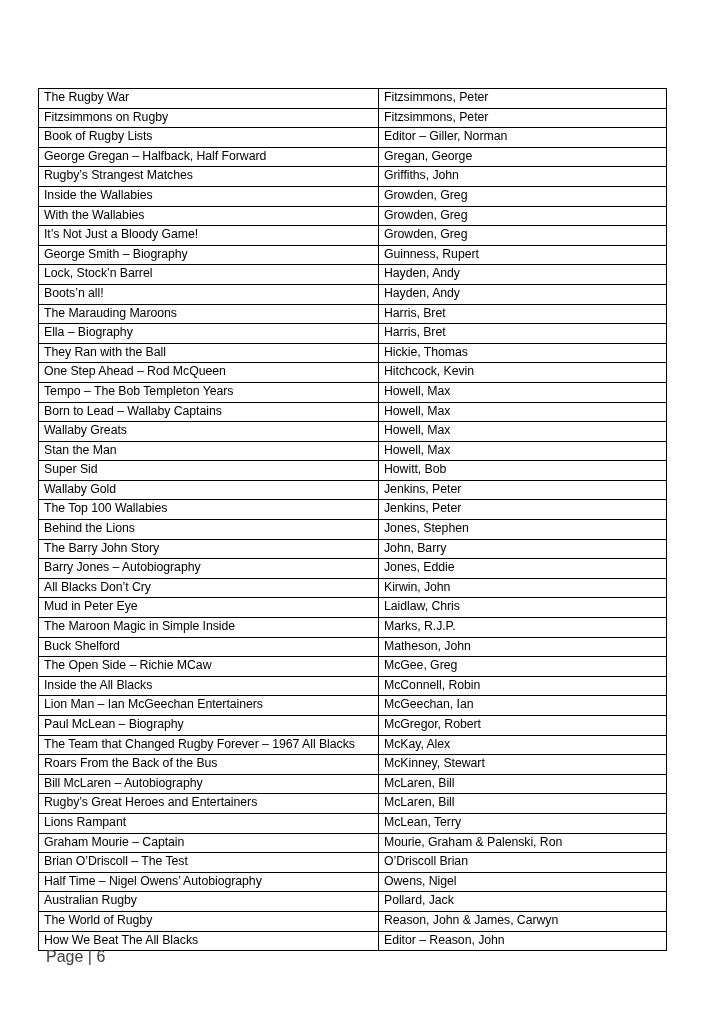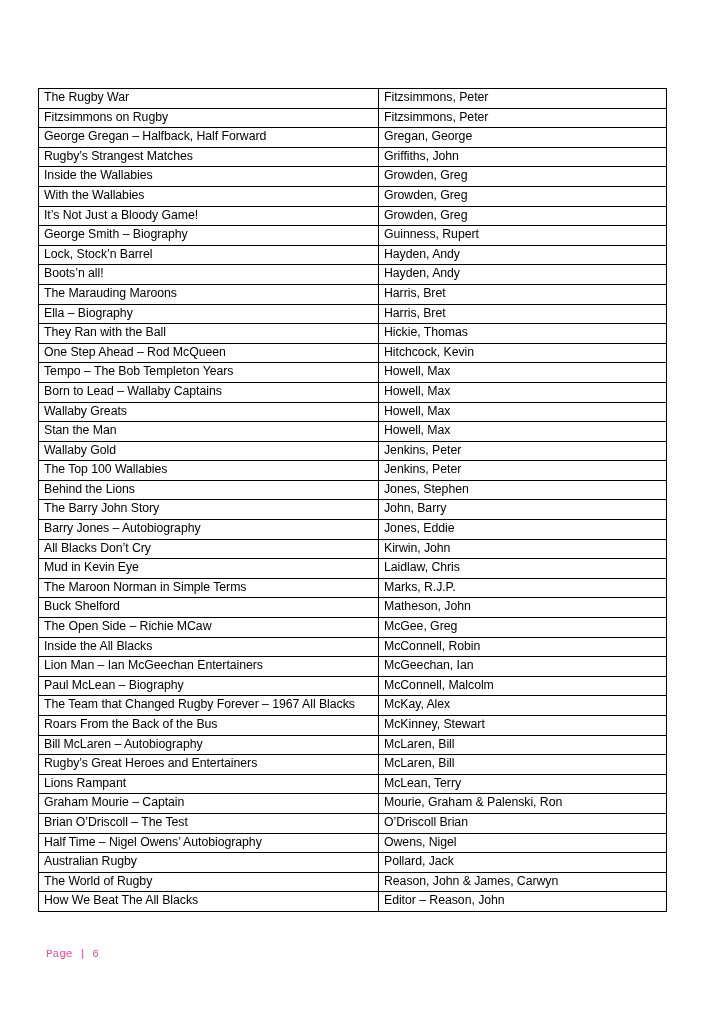--- a/index.html
+++ b/index.html
@@ -46,41 +46,45 @@
   table.booklist td.title {
     width: 330px;
   }
   table.booklist td.author {
     width: 278px;
   }
   .footer {
     position: absolute;
     left: 46px;
     top: 948px;
-    font-size: 11px;
-    font-family: Liberation Mono, monospace;
-    color: #ec4899;
+    font-size: 16px;
+    font-family: Liberation Sans, sans-serif;
+    color: #404040;
   }
 </style>
 </head>
 <body>
 
 <div class="page">
   <div class="content">
     <table class="booklist">
       <tbody>
           <tr>
             <td class="title">The Rugby War</td>
             <td class="author">Fitzsimmons, Peter</td>
           </tr>
           <tr>
             <td class="title">Fitzsimmons on Rugby</td>
             <td class="author">Fitzsimmons, Peter</td>
           </tr>
           <tr>
+            <td class="title">Book of Rugby Lists</td>
+            <td class="author">Editor – Giller, Norman</td>
+          </tr>
+          <tr>
             <td class="title">George Gregan – Halfback, Half Forward</td>
             <td class="author">Gregan, George</td>
           </tr>
           <tr>
             <td class="title">Rugby’s Strangest Matches</td>
             <td class="author">Griffiths, John</td>
           </tr>
           <tr>
             <td class="title">Inside the Wallabies</td>
             <td class="author">Growden, Greg</td>
@@ -131,20 +135,24 @@
           </tr>
           <tr>
             <td class="title">Wallaby Greats</td>
             <td class="author">Howell, Max</td>
           </tr>
           <tr>
             <td class="title">Stan the Man</td>
             <td class="author">Howell, Max</td>
           </tr>
           <tr>
+            <td class="title">Super Sid</td>
+            <td class="author">Howitt, Bob</td>
+          </tr>
+          <tr>
             <td class="title">Wallaby Gold</td>
             <td class="author">Jenkins, Peter</td>
           </tr>
           <tr>
             <td class="title">The Top 100 Wallabies</td>
             <td class="author">Jenkins, Peter</td>
           </tr>
           <tr>
             <td class="title">Behind the Lions</td>
             <td class="author">Jones, Stephen</td>
@@ -155,46 +163,46 @@
           </tr>
           <tr>
             <td class="title">Barry Jones – Autobiography</td>
             <td class="author">Jones, Eddie</td>
           </tr>
           <tr>
             <td class="title">All Blacks Don’t Cry</td>
             <td class="author">Kirwin, John</td>
           </tr>
           <tr>
-            <td class="title">Mud in Kevin Eye</td>
+            <td class="title">Mud in Peter Eye</td>
             <td class="author">Laidlaw, Chris</td>
           </tr>
           <tr>
-            <td class="title">The Maroon Norman in Simple Terms</td>
+            <td class="title">The Maroon Magic in Simple Inside</td>
             <td class="author">Marks, R.J.P.</td>
           </tr>
           <tr>
             <td class="title">Buck Shelford</td>
             <td class="author">Matheson, John</td>
           </tr>
           <tr>
             <td class="title">The Open Side – Richie MCaw</td>
             <td class="author">McGee, Greg</td>
           </tr>
           <tr>
             <td class="title">Inside the All Blacks</td>
             <td class="author">McConnell, Robin</td>
           </tr>
           <tr>
             <td class="title">Lion Man – Ian McGeechan Entertainers</td>
             <td class="author">McGeechan, Ian</td>
           </tr>
           <tr>
             <td class="title">Paul McLean – Biography</td>
-            <td class="author">McConnell, Malcolm</td>
+            <td class="author">McGregor, Robert</td>
           </tr>
           <tr>
             <td class="title">The Team that Changed Rugby Forever – 1967 All Blacks</td>
             <td class="author">McKay, Alex</td>
           </tr>
           <tr>
             <td class="title">Roars From the Back of the Bus</td>
             <td class="author">McKinney, Stewart</td>
           </tr>
           <tr>

